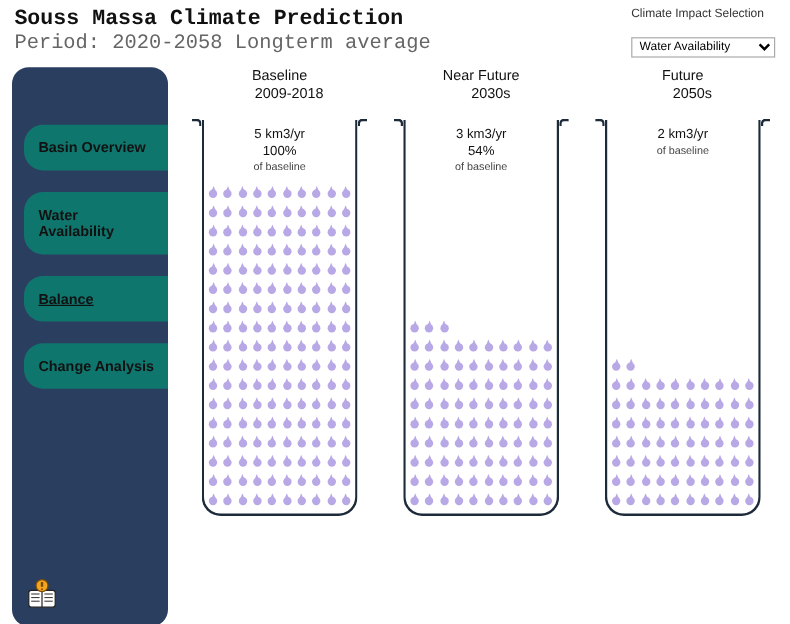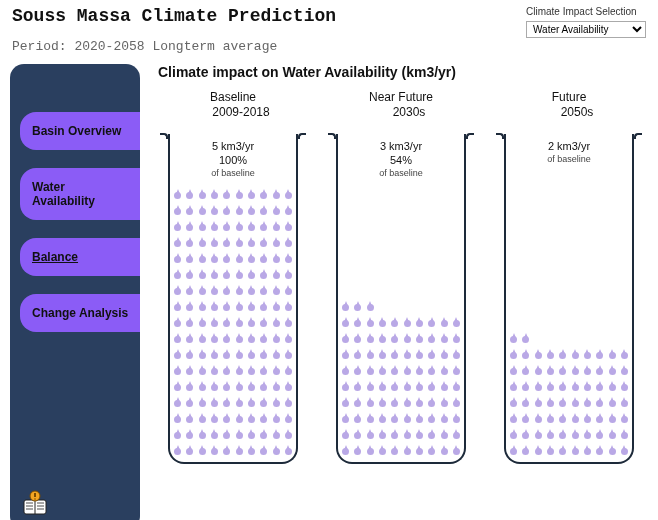--- a/index.html
+++ b/index.html
@@ -15,35 +15,35 @@
   }
   .header {
     padding: 6px 12px 2px 12px;
     font-family: Liberation Mono, monospace;
   }
   .header h1 {
     font-size: 18px;
     font-weight: 600;
   }
   .header .sub {
-    font-size: 13px;
+    font-size: 17px;
     color: #666;
-    margin-top: 13px;
+    margin-top: 1px;
   }
   .selector {
     position: absolute;
     right: 12px;
     top: 6px;
     font-size: 10px;
     text-align: left;
   }
   .selector .lbl {
     font-size: 10px;
     color: #333;
-    margin-bottom: 4px;
+    margin-bottom: 14px;
   }
   .selector select {
     width: 120px;
     font-size: 10px;
     border: 1px solid #aaa;
     background: #fff;
     padding: 1px 2px;
   }
   .layout {
     display: flex;
@@ -57,21 +57,21 @@
     background: #2a3f5f;
     border-radius: 14px;
     padding: 48px 0 10px 0;
     display: flex;
     flex-direction: column;
     gap: 18px;
     position: relative;
     align-items: flex-end;
   }
   .tab {
-    background: #8b5cf6;
+    background: #0f766e;
     border-radius: 16px 0 0 16px;
     width: 120px;
     padding: 12px 10px 12px 12px;
     font-size: 12px;
     font-weight: 600;
     color: #111;
     margin-right: 0;
     cursor: pointer;
   }
   .tab.active {
@@ -216,21 +216,20 @@
         <line x1="13" y1="10" x2="13" y2="24" stroke="#222" stroke-width="1"></line>
         <path d="M4 13h7M4 16h7M4 19h7M15 13h7M15 16h7M15 19h7" stroke="#222" stroke-width="0.8"></path>
         <circle cx="13" cy="6" r="5" fill="#f4a522" stroke="#7a4b00" stroke-width="1"></circle>
         <rect x="12" y="3" width="2" height="4" fill="#7a4b00"></rect>
         <circle cx="13" cy="9" r="0.8" fill="#7a4b00"></circle>
       </svg>
     </div>
   </div>
 
   <div class="main">
-    <h2>Climate impact on Water Availability (km3/yr)</h2>
     <div class="vessels">
 
     <div class="col">
           <div class="scenario">
             <div class="name">Baseline</div>
             <div class="period">2009-2018</div>
           </div>
           <div class="vessel">
             <div class="lip-left"></div>
             <div class="lip-right"></div>

